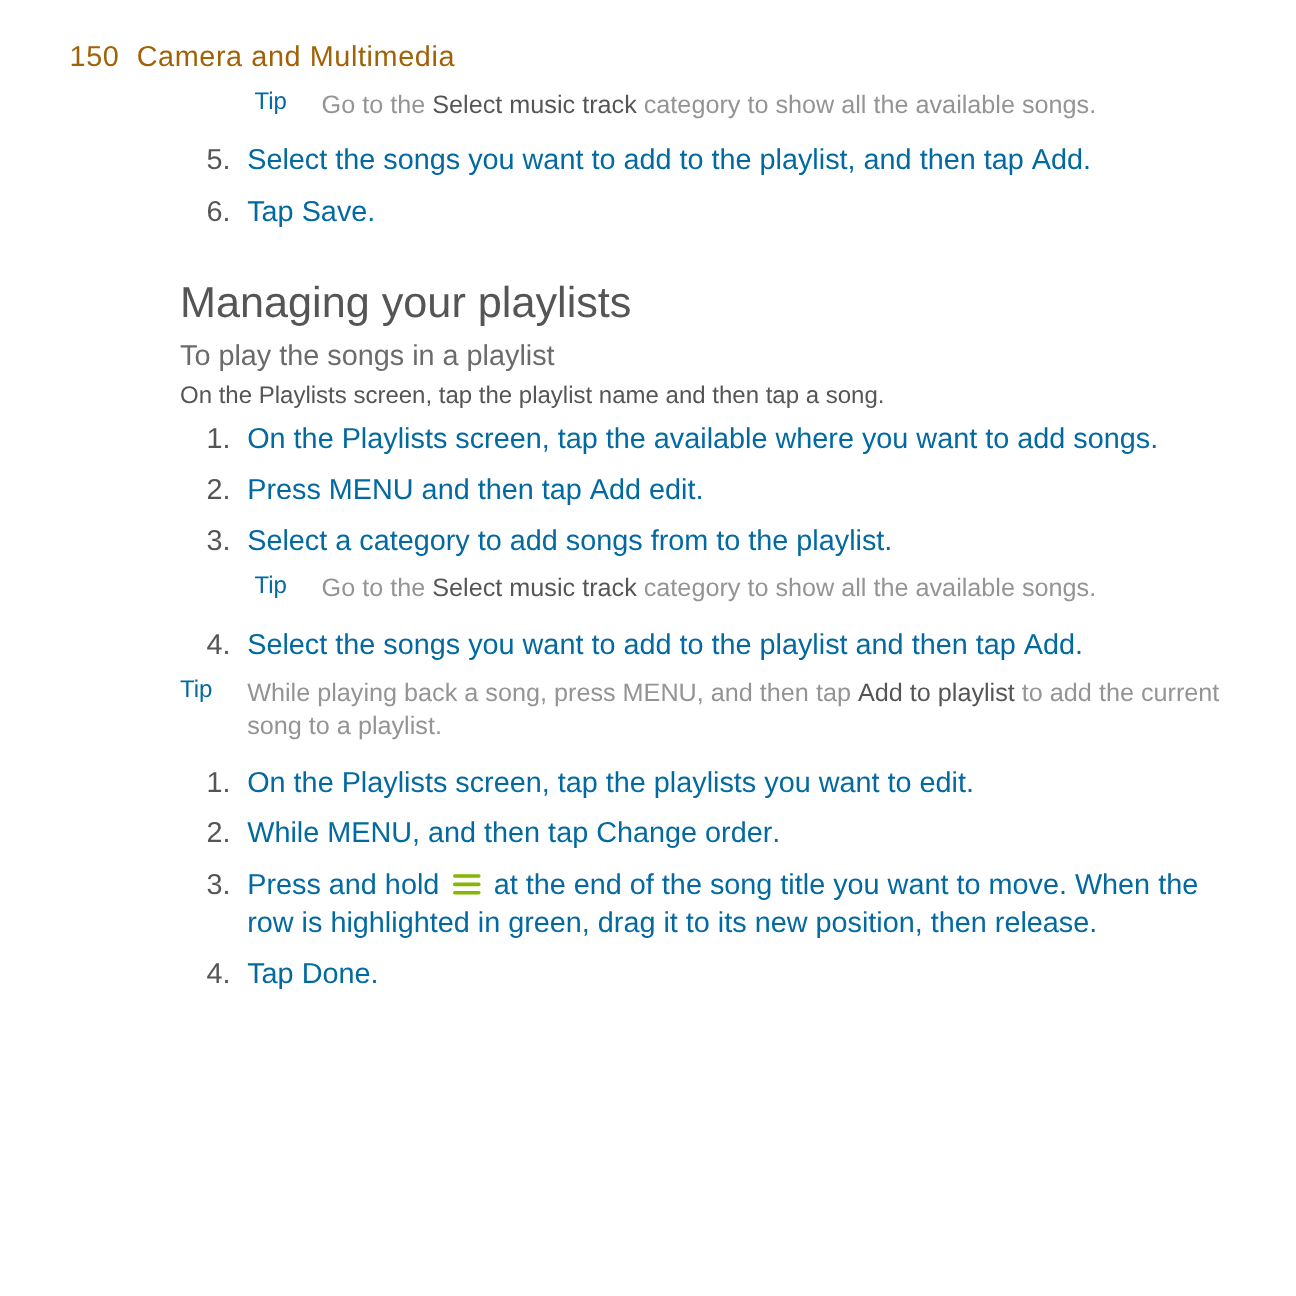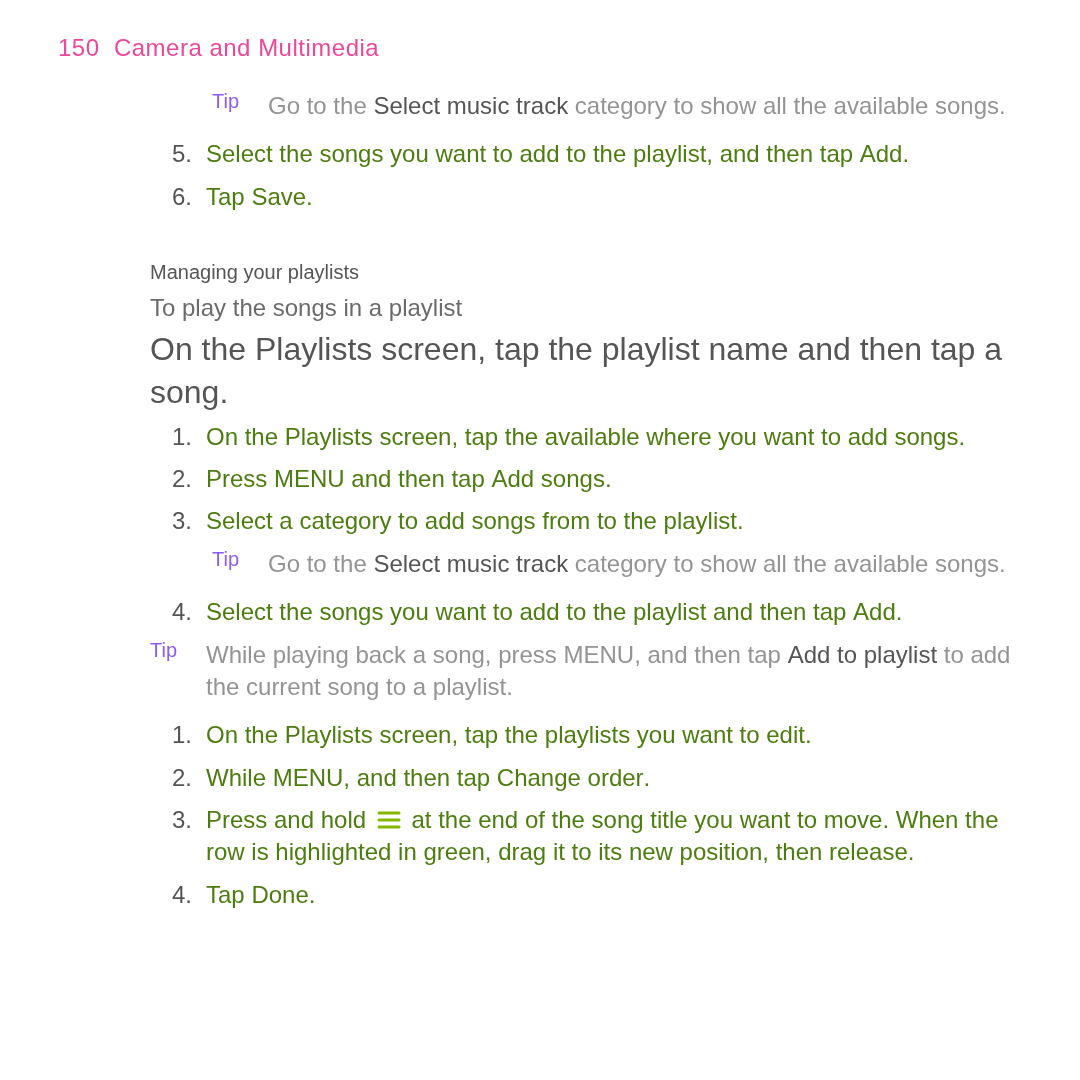--- a/index.html
+++ b/index.html
@@ -11,48 +11,48 @@
     font-family: "Helvetica Neue", Helvetica, Arial, sans-serif;
     color: #555;
     font-weight: 300;
   }
   .page {
     box-sizing: border-box;
     width: 1080px;
     padding: 34px 58px 40px 58px;
   }
   .header {
-    color: #ec4899;
+    color: #a16207;
     font-size: 24px;
     letter-spacing: 0.5px;
     font-weight: 300;
-    margin-bottom: 28px;
+    margin-bottom: 12px;
     margin-left: 0;
   }
   .content {
     margin-left: 92px;
   }
   .tip-row {
     display: flex;
     margin-top: 4px;
     margin-bottom: 16px;
   }
   .tip-row.indented {
     margin-left: 62px;
   }
   .tip-label {
     flex: 0 0 56px;
-    color: #8b5cf6;
+    color: #0369a1;
     font-size: 20px;
     font-weight: 400;
   }
   .tip-body {
     flex: 1;
     color: #949494;
-    font-size: 24px;
+    font-size: 21px;
     line-height: 1.35;
     font-weight: 300;
   }
   .tip-body .strong {
     color: #555;
     font-weight: 400;
   }
   .ol-item {
     display: flex;
     margin-bottom: 10px;
@@ -60,42 +60,42 @@
   .ol-num {
     flex: 0 0 42px;
     text-align: right;
     padding-right: 14px;
     color: #555;
     font-size: 24px;
     line-height: 1.35;
   }
   .ol-body {
     flex: 1;
-    color: #4d7c0f;
+    color: #0369a1;
     font-size: 24px;
     line-height: 1.35;
   }
   .ol-body .strong {
     font-weight: 400;
   }
   .h2 {
+    font-size: 36px;
+    color: #555;
+    font-weight: 400;
+    margin-top: 38px;
+    margin-bottom: 10px;
+  }
+  .h3 {
+    font-size: 24px;
+    color: #6b6b6b;
+    font-weight: 400;
+    margin-bottom: 6px;
+  }
+  .para {
     font-size: 20px;
-    color: #555;
-    font-weight: 400;
-    margin-top: 48px;
-    margin-bottom: 10px;
-  }
-  .h3 {
-    font-size: 24px;
-    color: #6b6b6b;
-    font-weight: 400;
-    margin-bottom: 6px;
-  }
-  .para {
-    font-size: 32px;
     color: #555;
     line-height: 1.35;
     margin-bottom: 4px;
   }
   .drag-icon {
     display: inline-block;
     vertical-align: -2px;
     margin: 0 4px;
   }
   .drag-icon svg {
@@ -145,21 +145,21 @@
     <div class="para">On the Playlists screen, tap the playlist name and then tap a song.</div>
 
     <div class="ol-group">
       <div class="ol-item">
         <div class="ol-num">1.</div>
         <div class="ol-body">On the Playlists screen, tap the available where you want to add songs.</div>
       </div>
       <div class="ol-item">
         <div class="ol-num">2.</div>
         <div class="ol-body">
-          <span>Press MENU and then tap </span><span class="strong">Add songs</span><span>.</span>
+          <span>Press MENU and then tap </span><span class="strong">Add edit</span><span>.</span>
         </div>
       </div>
       <div class="ol-item">
         <div class="ol-num">3.</div>
         <div class="ol-body">Select a category to add songs from to the playlist.</div>
       </div>
     </div>
 
     <div class="tip-row indented">
       <div class="tip-label">Tip</div>

